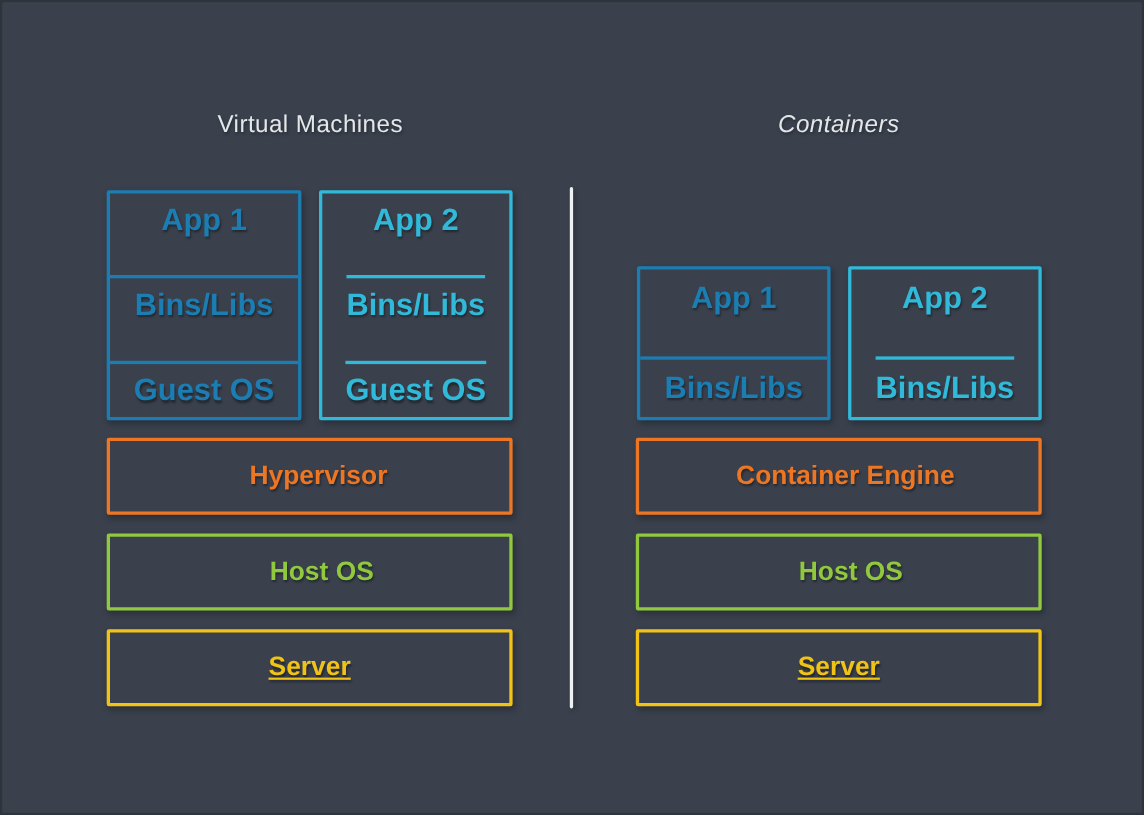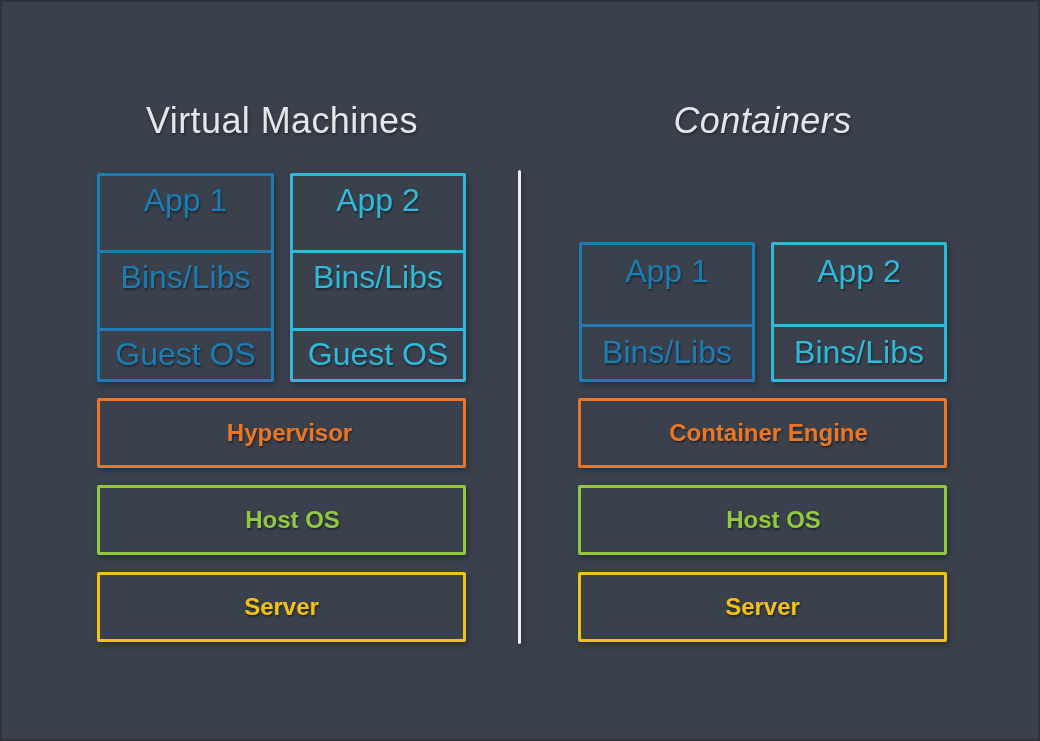--- a/index.html
+++ b/index.html
@@ -13,46 +13,46 @@
     width: 1040px;
     height: 741px;
     background: var(--bg, #3a414d);
     border: 2px solid var(--edge, #2f343c);
     overflow: hidden;
   }
   .col-title {
     position: absolute;
     text-align: center;
     color: var(--title, #e4e7ea);
-    font-size: 36px;
+    font-size: 22px;
     font-weight: 400;
     letter-spacing: 0.4px;
     text-shadow: 1px 2px 3px rgba(0,0,0,0.35);
   }
   .tone-blue   { color: var(--blue,   #1b7db2); }
-  .tone-cyan   { color: var(--cyan,   #31b9d9); }
+  .tone-cyan   { color: var(--cyan,   #31b9d9); align-items: center; }
   .tone-orange { color: var(--orange, #ec7623); }
   .tone-green  { color: var(--green,  #90c83e); padding-left: 22px; }
-  .tone-yellow { color: var(--yellow, #f1c316); }
+  .tone-yellow { color: var(--yellow, #f1c316); text-decoration: underline; }
   .stack {
     position: absolute;
     display: flex;
     flex-direction: column;
     border: 3px solid currentColor;
     border-radius: 2px;
     box-shadow: 2px 3px 6px rgba(0,0,0,0.28);
     background: transparent;
   }
   .stack .cell {
     flex: 1;
     display: flex;
     align-items: center;
     justify-content: center;
-    font-size: 32px;
-    font-weight: 400;
+    font-size: 28px;
+    font-weight: 700;
     text-shadow: 1px 2px 2px rgba(0,0,0,0.4);
   }
   .stack .cell + .cell { border-top: 3px solid currentColor; margin-top: 26px; }
   .layer {
     position: absolute;
     height: 70px;
     border: 3px solid currentColor;
     border-radius: 2px;
     display: flex;
     align-items: center;

